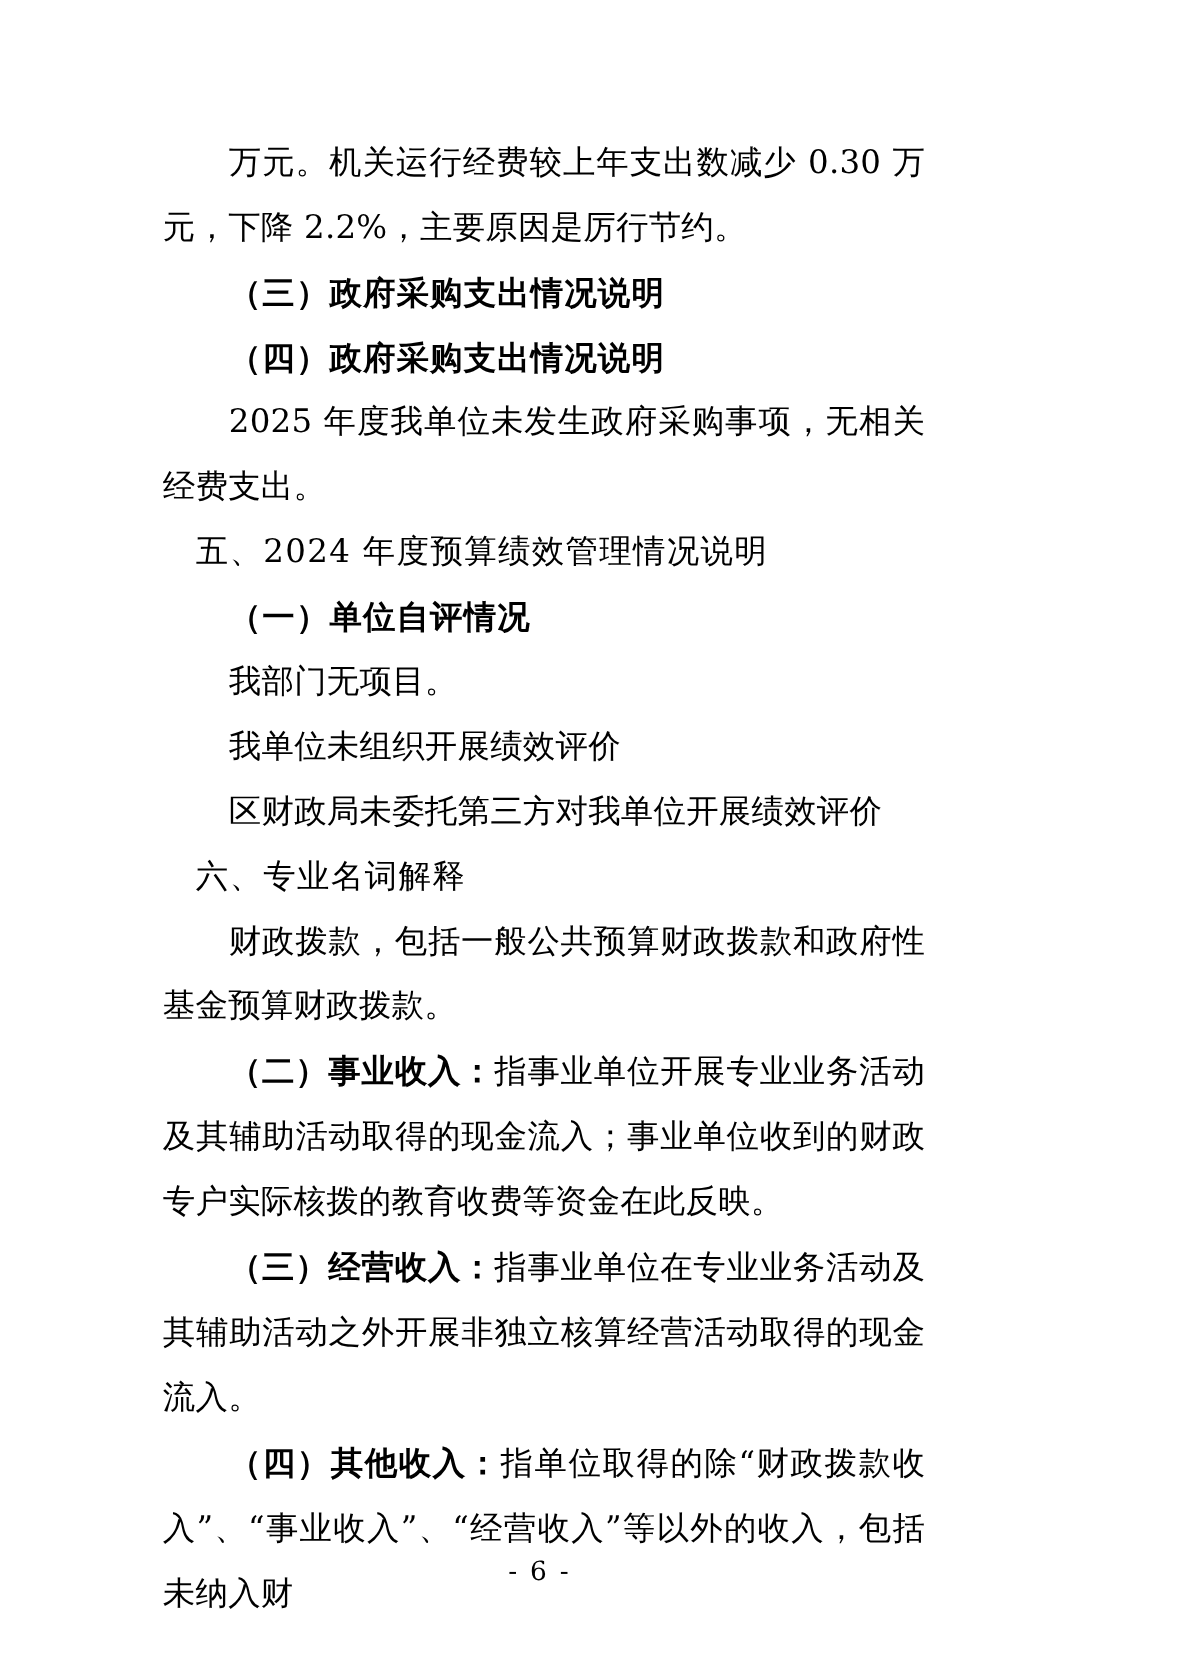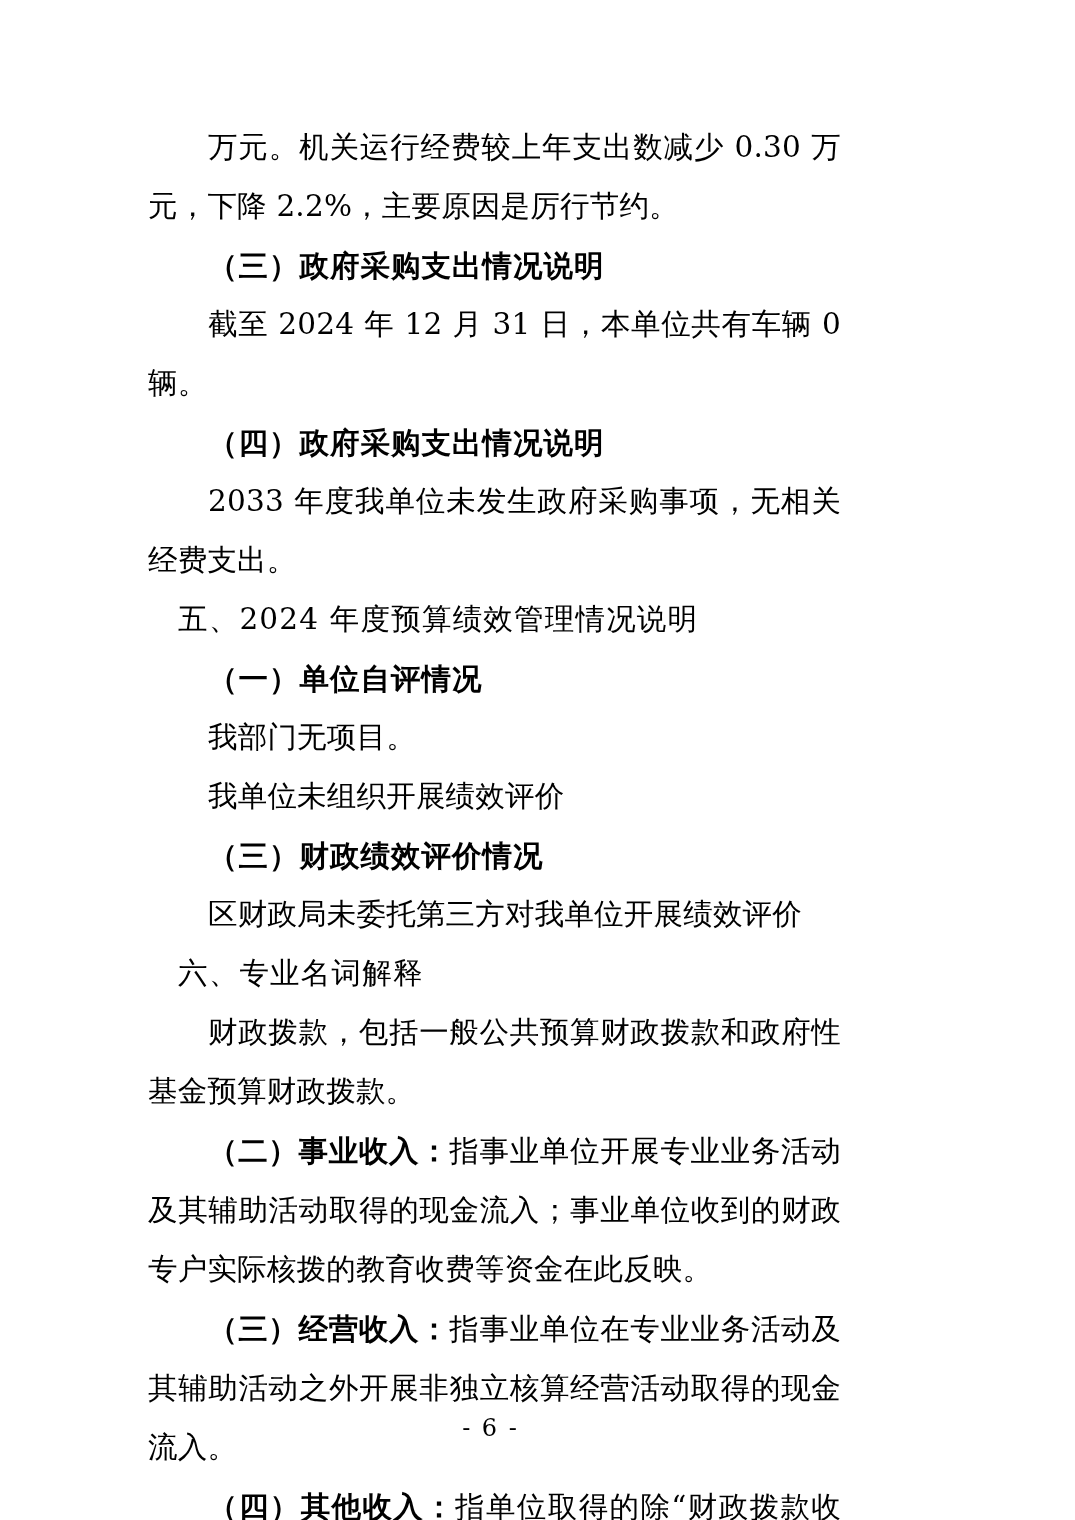--- a/index.html
+++ b/index.html
@@ -68,36 +68,34 @@
 </head>
 <body>
 
 <div class="page">
   <div class="doc-body">
 
     <p class="para indent2">万元。机关运行经费较上年支出数减少 0.30 万元，下降 2.2%，主要原因是厉行节约。</p>
 
     <p class="para heading-sub">（三）政府采购支出情况说明</p>
 
-    <p class="para indent2">截至 2024 年 12 月 31 日，本单位共有车辆 0 辆。</p>
 
     <p class="para heading-sub">（四）政府采购支出情况说明</p>
 
-    <p class="para indent2">2033 年度我单位未发生政府采购事项，无相关经费支出。</p>
+    <p class="para indent2">2025 年度我单位未发生政府采购事项，无相关经费支出。</p>
 
     <p class="para heading-main2">五、2024 年度预算绩效管理情况说明</p>
 
     <p class="para heading-sub">（一）单位自评情况</p>
 
     <p class="para indent2">我部门无项目。</p>
 
 
     <p class="para indent2">我单位未组织开展绩效评价</p>
 
-    <p class="para heading-sub">（三）财政绩效评价情况</p>
 
     <p class="para indent2">区财政局未委托第三方对我单位开展绩效评价</p>
 
     <p class="para heading-main2">六、专业名词解释</p>
 
     <p class="para indent2">财政拨款，包括一般公共预算财政拨款和政府性基金预算财政拨款。</p>
 
     <p class="para indent2">
       <span class="bold-lead">（二）事业收入：</span><span>指事业单位开展专业业务活动及其辅助活动取得的现金流入；事业单位收到的财政专户实际核拨的教育收费等资金在此反映。</span>
     </p>

